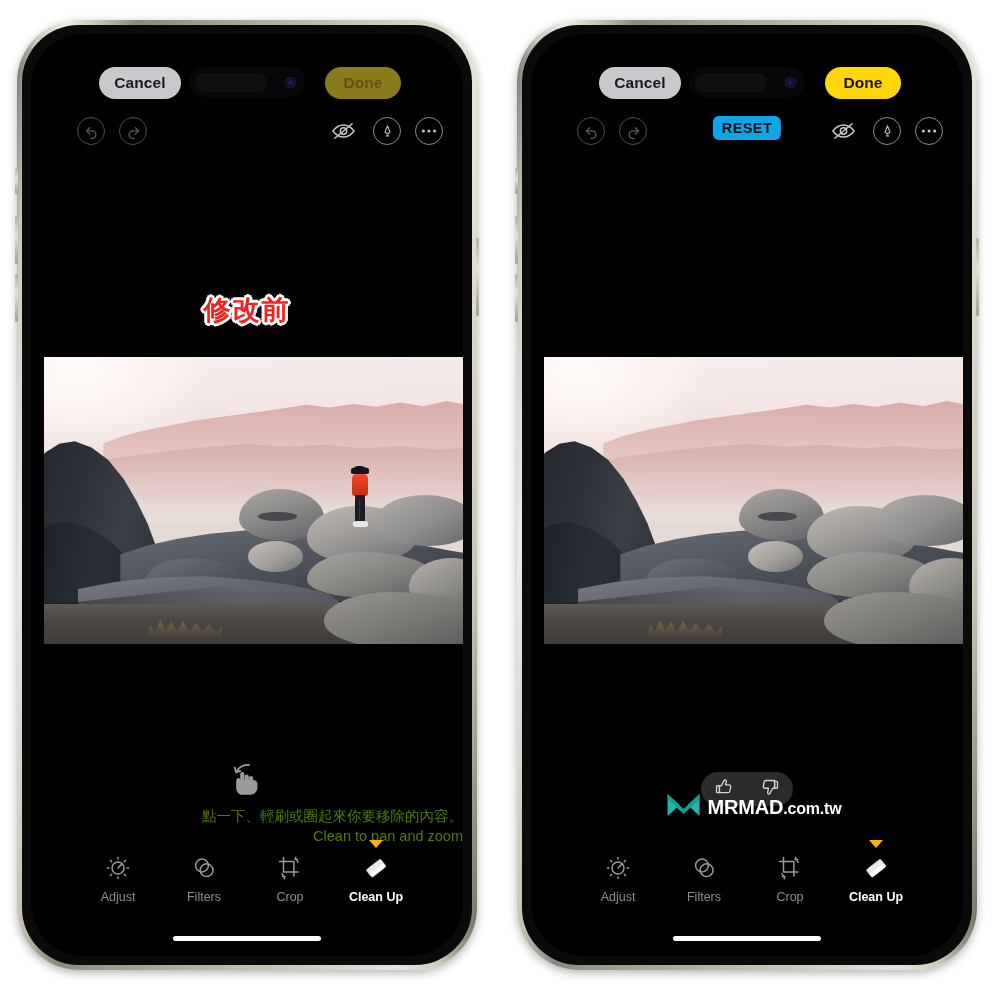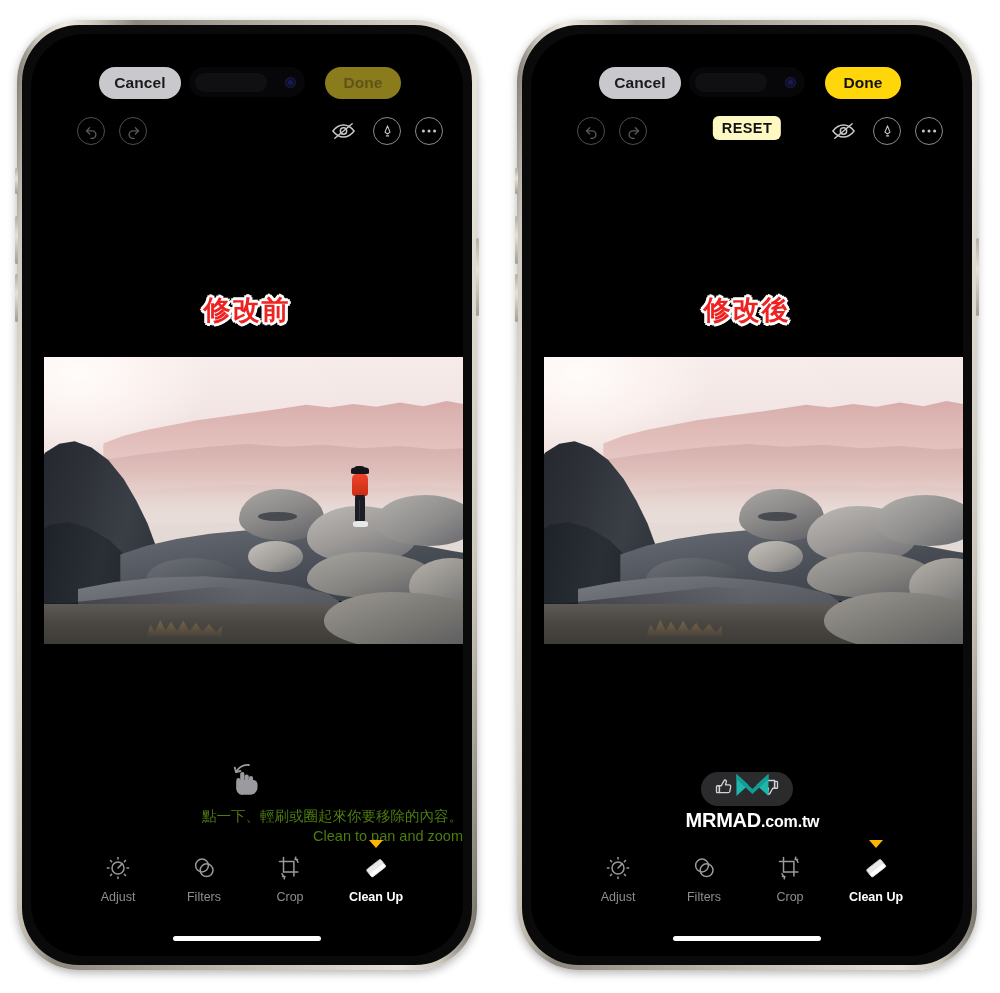--- a/index.html
+++ b/index.html
@@ -71,21 +71,21 @@
   .circ-btn.dim{border-color:#4e4e4e;}
   .circ-btn svg{display:block;}
   .t-undo{left:46px;top:7px;}
   .t-redo{left:88px;top:7px;}
   .t-eye{right:104px;top:7px;border:none;width:32px;height:28px;}
   .t-markup{right:62px;top:7px;}
   .t-more{right:20px;top:7px;}
 
   .reset-pill{
     position:absolute;left:50%;transform:translateX(-50%);top:6px;
-    background:#fef9c3;color:#111;border-radius:6px;
+    background:#0ea5e9;color:#111;border-radius:6px;
     padding:4px 9px;font-size:14.5px;font-weight:700;letter-spacing:.4px;
   }
 
   
   .caption{
     position:absolute;left:0;right:0;top:258px;text-align:center;
     font-family:"DejaVu Sans","Liberation Sans",sans-serif;
     font-size:27px;font-weight:700;color:#ef2222;letter-spacing:2px;
     text-shadow:
       -2px -2px 0 #fff, 2px -2px 0 #fff, -2px 2px 0 #fff, 2px 2px 0 #fff,
@@ -197,22 +197,22 @@
   .hint .cn{display:block;font-size:14.5px;font-family:"DejaVu Sans","Liberation Sans",sans-serif;}
   .hint .en{display:block;font-size:14.5px;}
 
   
   .feedback{
     position:absolute;left:50%;transform:translateX(-50%);top:738px;
     width:92px;height:34px;border-radius:17px;background:#2b2b2d;
     display:flex;align-items:center;justify-content:space-around;
   }
   .watermark{
-    position:absolute;left:50%;transform:translateX(-46%);top:738px;
-    display:flex;align-items:center;gap:7px;flex-direction:column;
+    position:absolute;left:50%;transform:translateX(-46%);top:758px;
+    display:flex;align-items:center;gap:7px;
   }
   .wm-text{font-size:20px;font-weight:700;color:#fff;letter-spacing:-.2px;}
   .wm-text .tld{font-size:16px;font-weight:600;}
 
   
   .tabbar{position:absolute;left:0;right:0;bottom:52px;height:64px;
     display:flex;align-items:flex-end;justify-content:center;gap:0;}
   .tab{width:86px;display:flex;flex-direction:column;align-items:center;gap:7px;}
   .tab .lbl{font-size:12.5px;color:#8e8e92;}
   .tab.active .lbl{color:#fff;font-weight:700;}
@@ -445,21 +445,20 @@
             </div>
             <div class="circ-btn t-more">
               <svg width="16" height="6" viewBox="0 0 16 6" fill="#c7c7c7">
                 <circle cx="2.4" cy="3" r="1.5"></circle>
                   <circle cx="8" cy="3" r="1.5"></circle>
                   <circle cx="13.6" cy="3" r="1.5"></circle>
               </svg>
             </div>
           </div>
 
-          <div class="caption">修改後</div>
 
           <div class="photo-wrap">
             <div class="photo">
               <div class="sky"></div>
               <div class="mt mt1"></div>
               <div class="mt mt2"></div>
               <div class="mt mt3"></div>
               <div class="haze"></div>
               <div class="rockL"></div>
               <div class="rockL2"></div>

